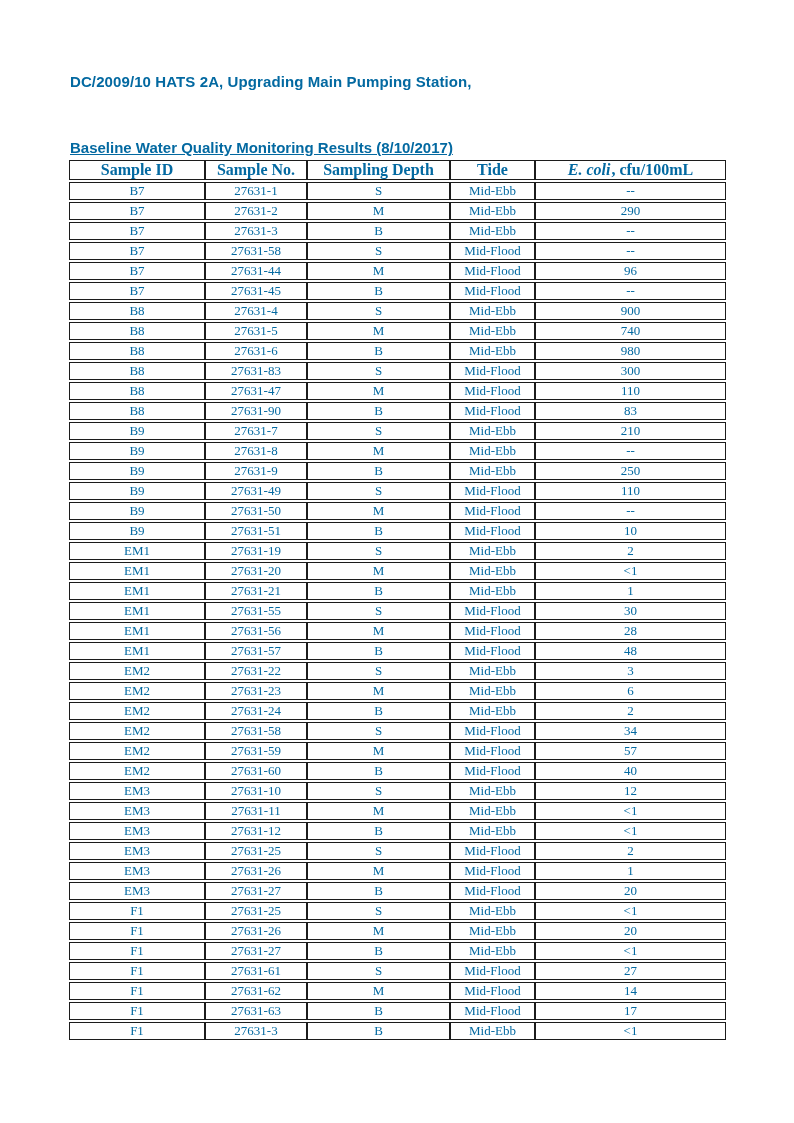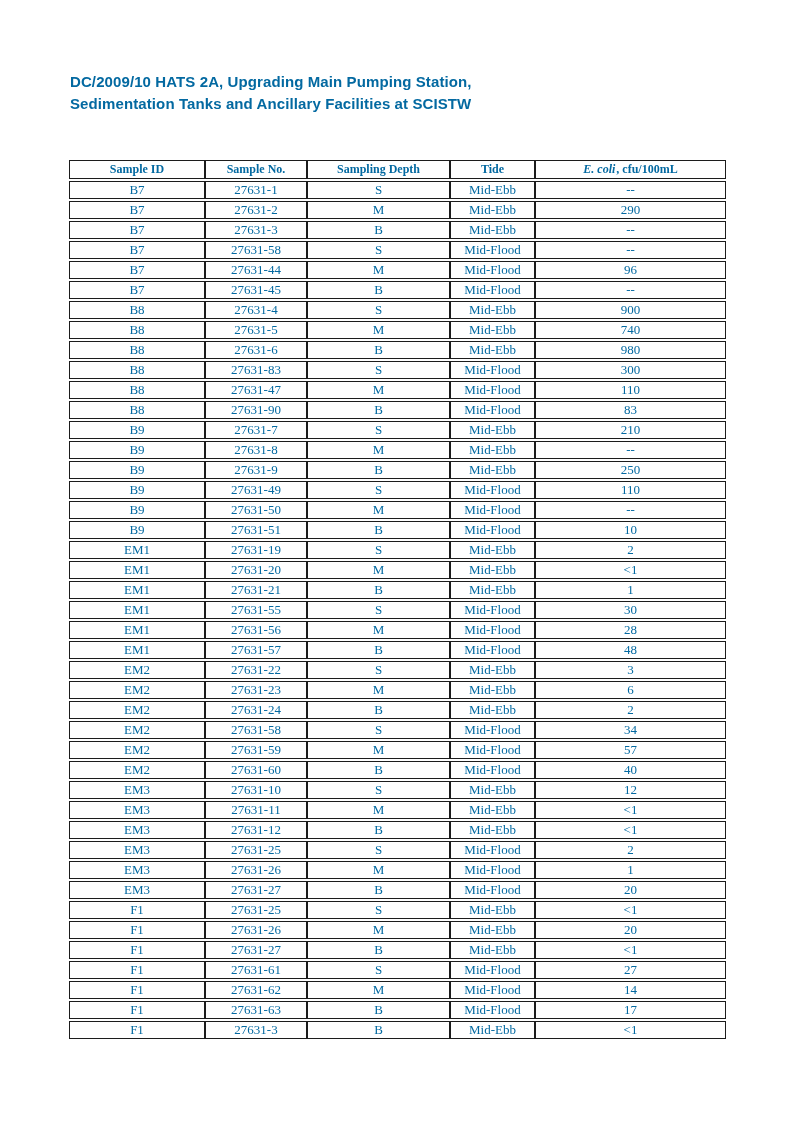--- a/index.html
+++ b/index.html
@@ -17,34 +17,34 @@
   }
   table.results{
     position:absolute;left:69px;top:158px;width:657px;
     table-layout:fixed;border-collapse:separate;border-spacing:0 2px;
     font-family:"Liberation Serif",serif;
   }
   table.results th, table.results td{
     border:1px solid #1c1c1c;text-align:center;vertical-align:middle;
     padding:0;overflow:hidden;white-space:nowrap;
   }
-  table.results th{font-size:12px;font-weight:bold;height:17px;}
+  table.results th{font-size:16px;font-weight:bold;height:17px;}
   table.results td{font-size:13px;height:16px;}
   .ecoli-italic{font-style:italic;font-weight:bold;padding-right:1px;margin-top:40px;}
 </style>
 </head>
 <body>
 
 <div class="page">
 
   <div class="doc-title">
     <div>DC/2009/10 HATS 2A, Upgrading Main Pumping Station,</div>
-    <div>Sedimentation Tanks and Ancillary Facilities at SCISTW</div>
   </div>
 
+  <div class="table-title">Baseline Water Quality Monitoring Results (8/10/2017)</div>
 
   <table class="results">
     <colgroup>
       <col style="width:136px">
       <col style="width:102px">
       <col style="width:143px">
       <col style="width:85px">
       <col style="width:191px">
     </colgroup>
     <thead>

